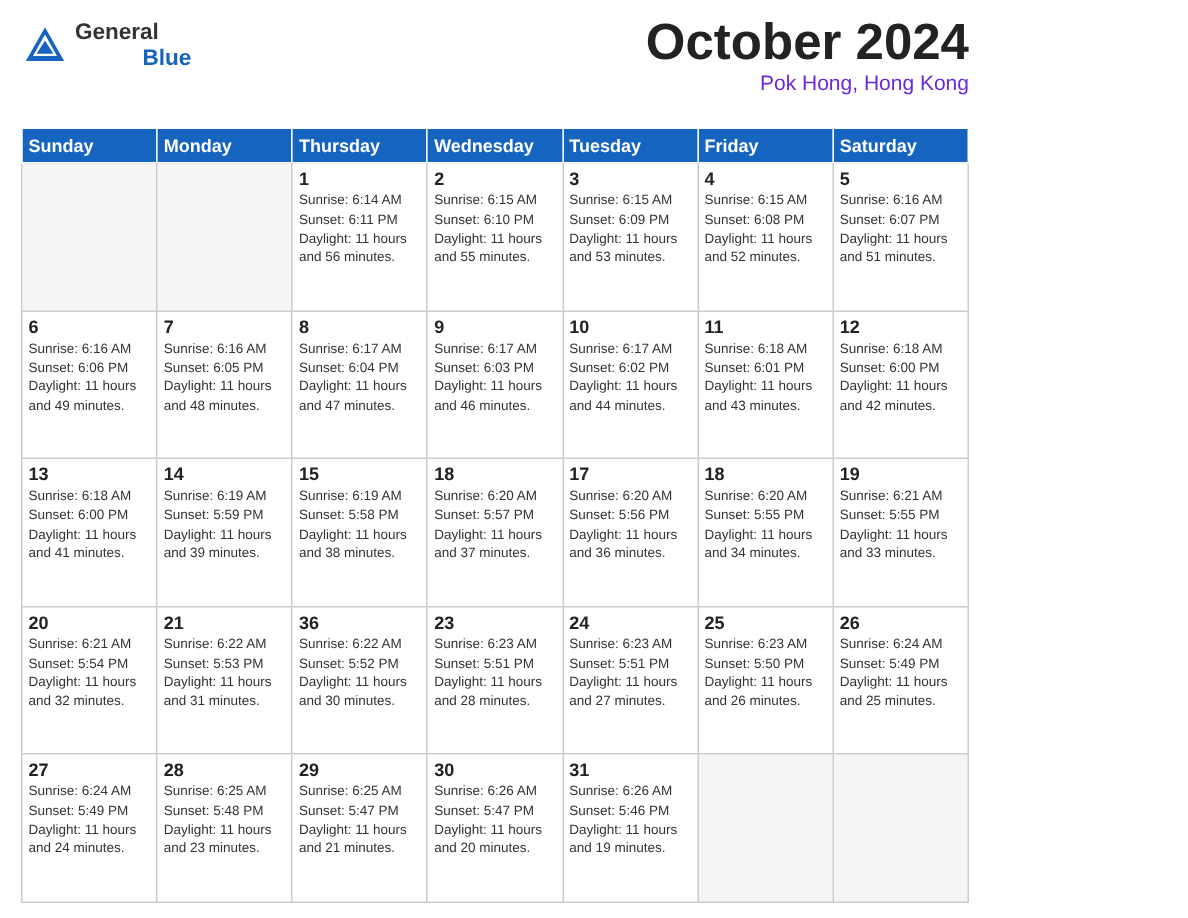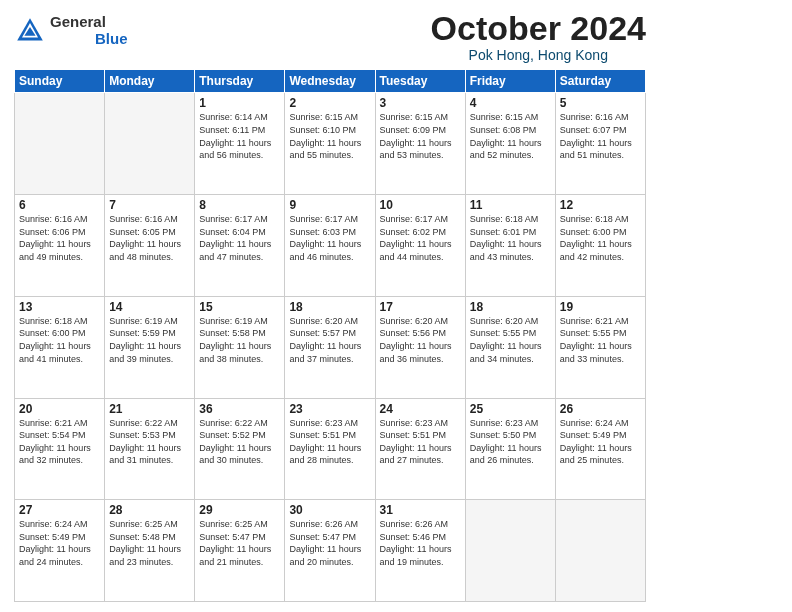--- a/index.html
+++ b/index.html
@@ -43,37 +43,38 @@
       font-size: 15px;
       font-weight: bold;
       color: #1565c0;
       margin-left: 45px;
     }
     .logo-icon {
       width: 32px;
       height: 32px;
     }
     .title-block {
-      text-align: center;
+      text-align: right;
     }
     .title-month {
       font-size: 34px;
       font-weight: bold;
       color: #222;
       line-height: 1.1;
     }
     .title-location {
       font-size: 14px;
-      color: #0c4a6e;
+      color: #6d28d9;
     }
     .calendar {
       width: 100%;
       flex: 1;
       border-collapse: collapse;
       table-layout: fixed;
+      margin-top: 16px;
     }
     .calendar th {
       background: #1565c0;
       color: #fff;
       font-size: 12px;
       font-weight: bold;
       padding: 4px 4px;
       text-align: left;
       border: 1px solid #fff;
     }

